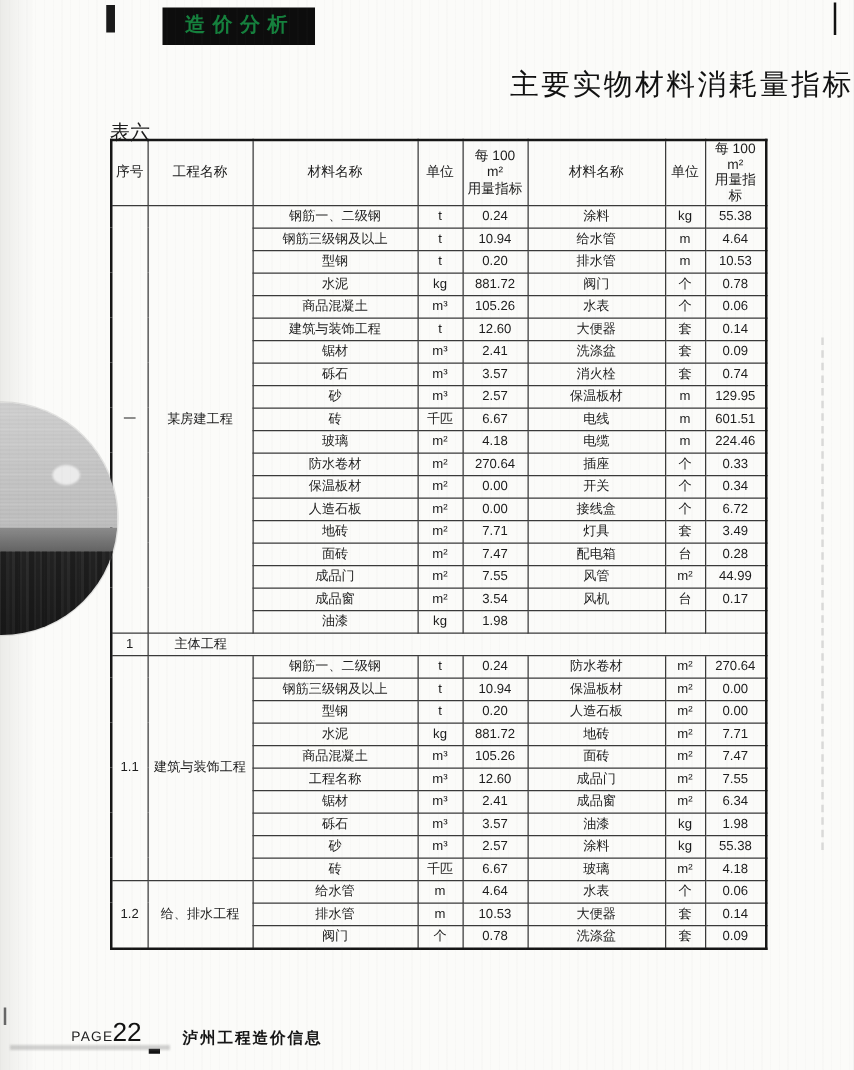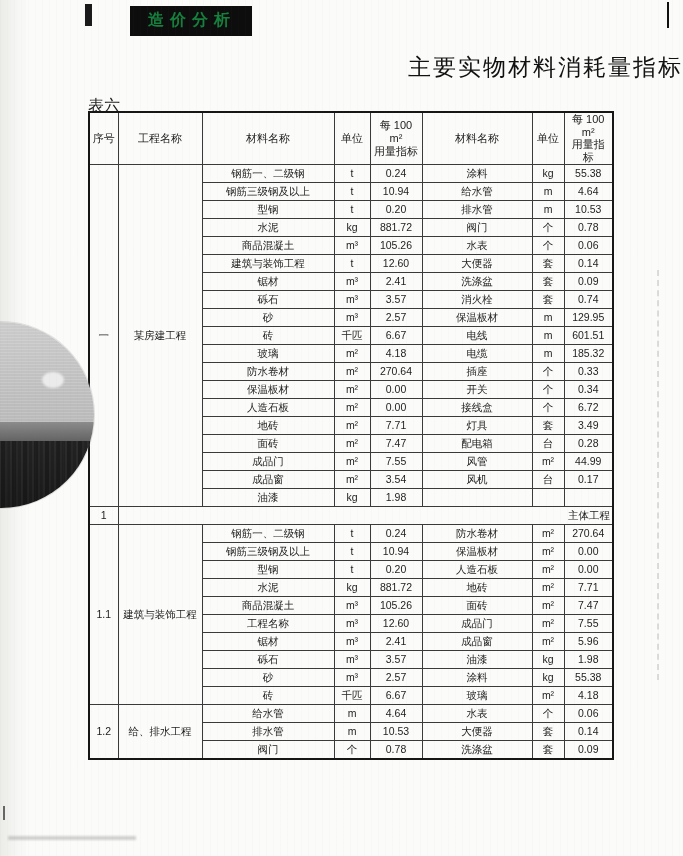--- a/index.html
+++ b/index.html
@@ -38,21 +38,21 @@
   table.main{
     position:absolute;left:88px;top:111px;width:524px;
     border-collapse:collapse;table-layout:fixed;
     border:2px solid #161616;background:transparent;
   }
   table.main th,table.main td{
     border:1px solid #3a3a3a;text-align:center;vertical-align:middle;
     font-size:10.5px;line-height:1.15;padding:0 2px;height:17px;overflow:hidden;
   }
   table.main th{font-weight:normal;font-size:11px;white-space:pre-line;height:33px;}
-  table.main td.span-name{text-align:right;padding-left:4px;}
+  table.main td.span-name{text-align:left;padding-left:21px;}
 
   
   .photo{
     position:absolute;left:-92px;top:322px;width:186px;height:186px;border-radius:50%;
     overflow:hidden;filter:grayscale(1) contrast(.95);
     box-shadow:0 0 0 1px rgba(150,150,150,.25);
   }
   .photo .sky{position:absolute;left:0;top:0;width:100%;height:54%;
     background:
       repeating-linear-gradient(0deg,rgba(255,255,255,.15) 0 1px,transparent 1px 3px),
@@ -199,21 +199,21 @@
           <td>电线</td>
           <td>m</td>
           <td>601.51</td>
         </tr>
         <tr>
           <td>玻璃</td>
           <td>m²</td>
           <td>4.18</td>
           <td>电缆</td>
           <td>m</td>
-          <td>185.32</td>
+          <td>224.46</td>
         </tr>
         <tr>
           <td>防水卷材</td>
           <td>m²</td>
           <td>270.64</td>
           <td>插座</td>
           <td>个</td>
           <td>0.33</td>
         </tr>
         <tr>
@@ -325,21 +325,21 @@
           <td>成品门</td>
           <td>m²</td>
           <td>7.55</td>
         </tr>
         <tr>
           <td>锯材</td>
           <td>m³</td>
           <td>2.41</td>
           <td>成品窗</td>
           <td>m²</td>
-          <td>5.96</td>
+          <td>6.34</td>
         </tr>
         <tr>
           <td>砾石</td>
           <td>m³</td>
           <td>3.57</td>
           <td>油漆</td>
           <td>kg</td>
           <td>1.98</td>
         </tr>
         <tr>
@@ -387,17 +387,23 @@
       </tbody>
   </table>
 
   <div class="photo">
     <div class="sky"></div>
     <div class="sun"></div>
     <div class="hills"></div>
     <div class="city"></div>
   </div>
 
+  <div class="footer">
+    <span class="page-prefix">PAGE</span>
+    <span class="page-number">22</span>
+    <span class="page-underline"></span>
+    <span class="journal">泸州工程造价信息</span>
+  </div>
 
   <div class="artifact a-smudge"></div>
   <div class="artifact a-tick"></div>
 
 </div>
 
 </body></html>

